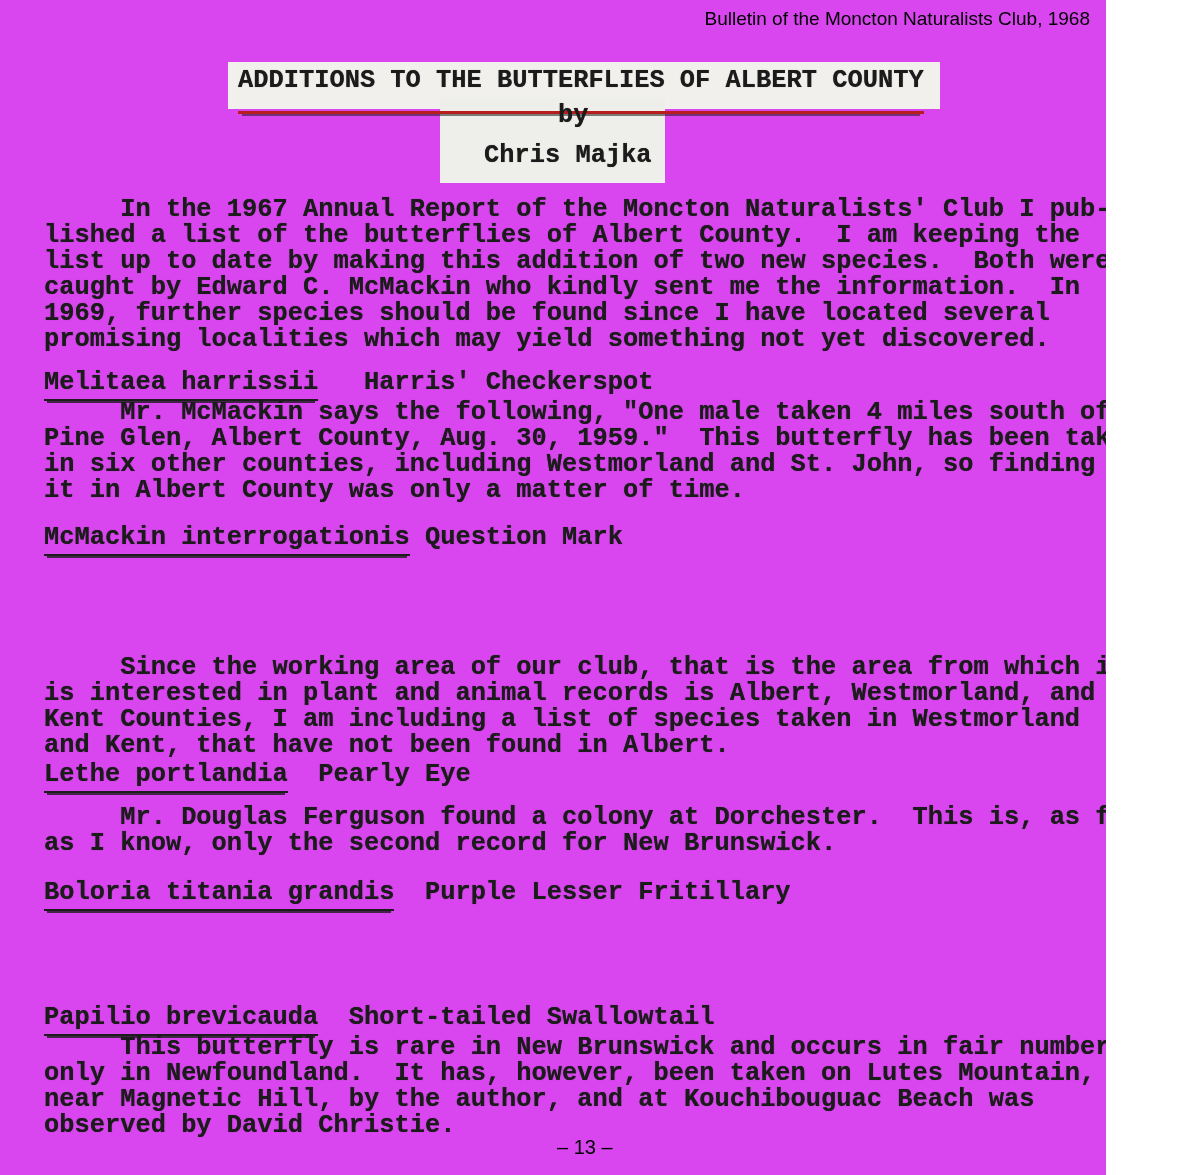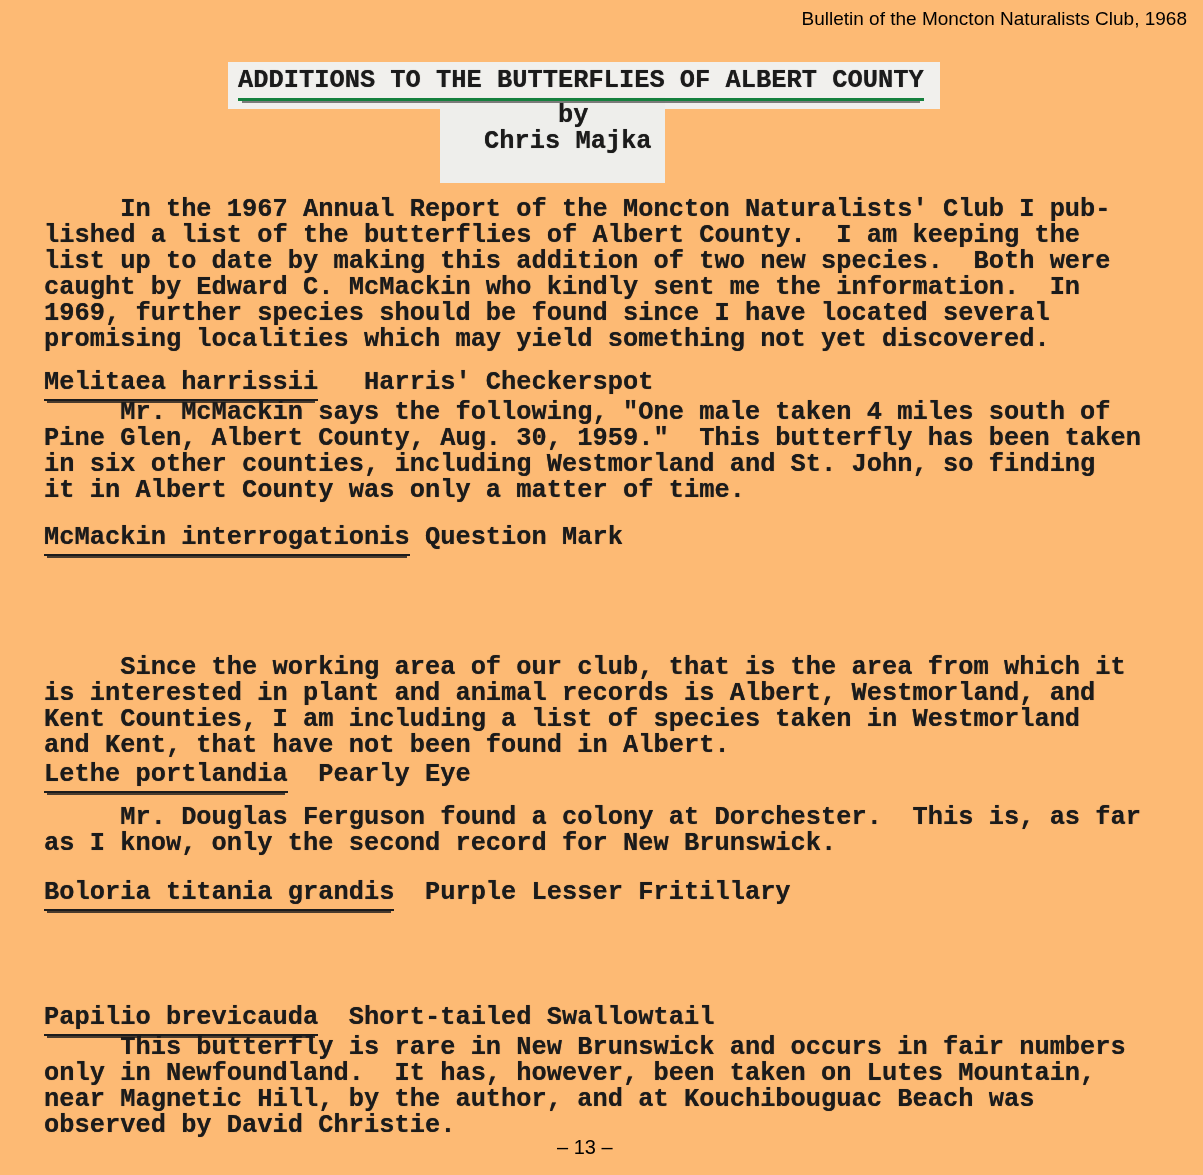--- a/index.html
+++ b/index.html
@@ -1,23 +1,23 @@
 <!DOCTYPE html>
 <html><head>
 <meta charset="utf-8">
 <style>
   html, body {
     margin: 0;
     padding: 0;
   }
   .page {
     position: relative;
-    width: 1203px;
+    width: 1106px;
     height: 1175px;
-    background: #fdba74;
+    background: #d946ef;
     overflow: hidden;
     font-family: "Liberation Mono", monospace;
     text-decoration: underline;
   }
   .shade {
     position: absolute;
     pointer-events: none;
   }
   .shade-title {
     left: 228px; top: 62px; width: 712px; height: 47px;
@@ -45,26 +45,26 @@
     line-height: 26px;
     color: #1b1b1b;
     white-space: pre;
     text-shadow: 0 0 0.7px rgba(30,30,30,0.8);
   }
   .doc-title {
     left: 238px;
     top: 68px;
   }
   .doc-title .title-text {
-    border-bottom: 3px solid #15803d;
-    padding-bottom: 3px;
+    border-bottom: 3px solid #b91c1c;
+    padding-bottom: 16px;
     box-shadow: 0 6px 0 -4px rgba(28,28,28,0.55);
   }
   .byline-by    { left: 558px; top: 103px; }
-  .byline-name  { left: 484px; top: 129px; }
+  .byline-name  { left: 484px; top: 143px; }
   .species {
     border-bottom: 2px solid #1c1c1c;
     padding-bottom: 2px;
     box-shadow: 0 5px 0 -3px rgba(28,28,28,0.8);
   }
   .page-number {
     position: absolute;
     left: 512px;
     top: 1136px;
     font-family: "Liberation Sans", sans-serif;

